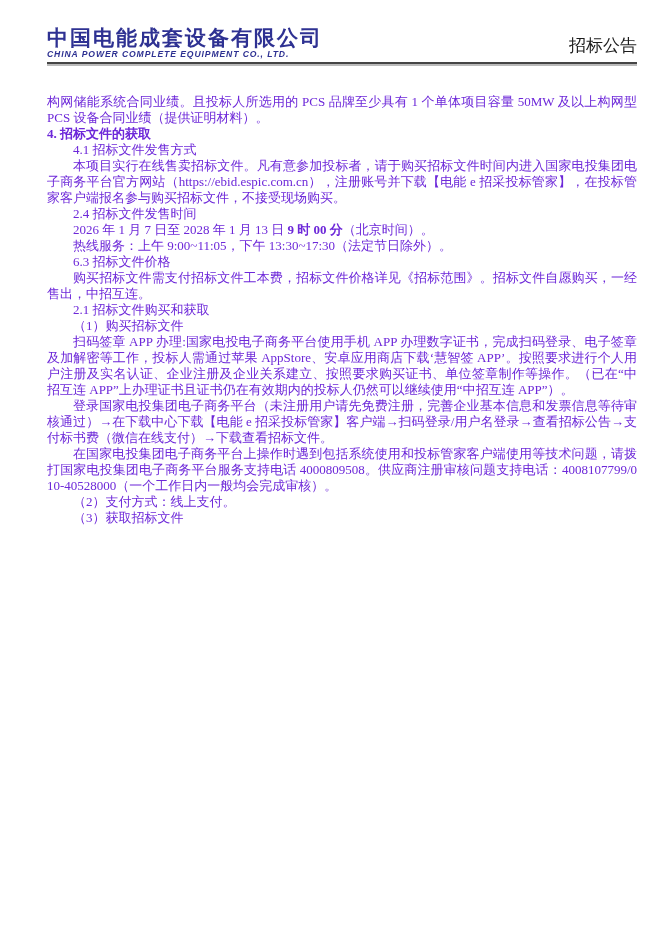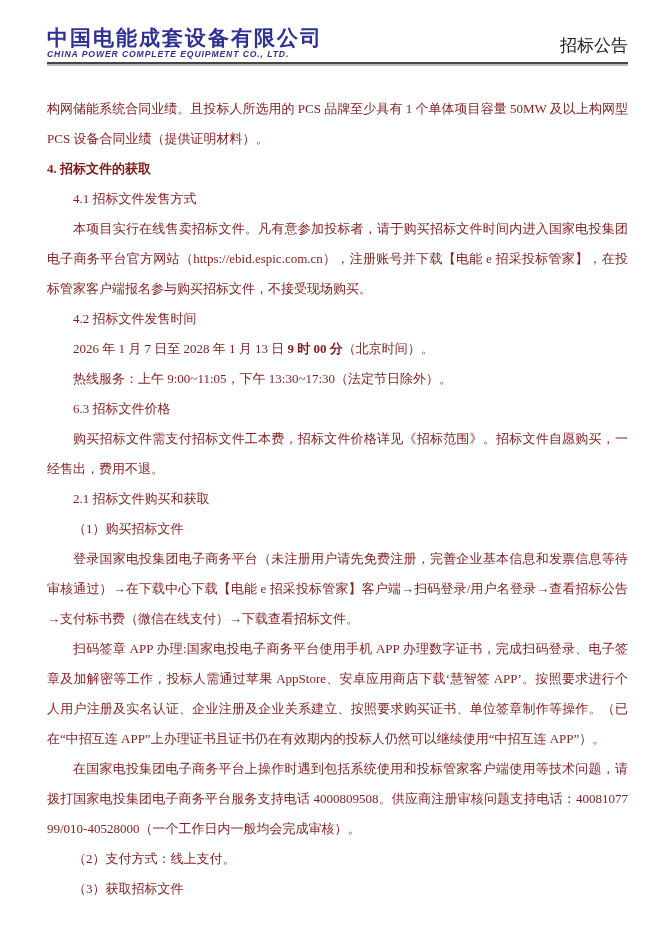--- a/index.html
+++ b/index.html
@@ -2,21 +2,21 @@
 <html lang="zh"><head>
 <meta charset="utf-8">
 <title>招标公告</title>
 <style>
   html, body { margin: 0; padding: 0; background: #ffffff; }
   .page {
     width: 672px;
     height: 936px;
     background: #ffffff;
     box-sizing: border-box;
-    padding: 27px 44px 0 47px;
+    padding: 27px 35px 0 47px;
     position: relative;
     overflow: hidden;
     font-family: "Liberation Serif", "DejaVu Serif", serif;
   }
   header.doc-header {
     display: flex;
     justify-content: space-between;
     align-items: flex-end;
   }
   .logo-block { line-height: 1; }
@@ -46,22 +46,22 @@
   }
   .header-rule {
     height: 2px;
     background: #454545;
     box-shadow: 0 2px 0 rgba(130,130,130,0.55);
     margin-top: 3px;
   }
   main.doc-body {
     margin-top: 30px;
     font-size: 13px;
-    line-height: 30px;
-    color: #7f1d1d;
+    line-height: 16px;
+    color: #6d28d9;
     text-align: justify;
   }
   main.doc-body p {
     margin: 0;
     text-indent: 2em;
     word-break: break-all;
   }
   main.doc-body p.noindent { text-indent: 0; }
   .h-bold { font-weight: 700; }
   .b { font-weight: 700; }
@@ -79,27 +79,27 @@
     <div class="doc-type">招标公告</div>
   </header>
 
   <div class="header-rule"></div>
 
   <main class="doc-body">
     <p class="noindent">构网储能系统合同业绩。且投标人所选用的 PCS 品牌至少具有 1 个单体项目容量 50MW 及以上构网型 PCS 设备合同业绩（提供证明材料）。</p>
     <p class="h-bold noindent">4. 招标文件的获取</p>
     <p>4.1 招标文件发售方式</p>
     <p>本项目实行在线售卖招标文件。凡有意参加投标者，请于购买招标文件时间内进入国家电投集团电子商务平台官方网站（https://ebid.espic.com.cn），注册账号并下载【电能 e 招采投标管家】，在投标管家客户端报名参与购买招标文件，不接受现场购买。</p>
-    <p>4.2 招标文件发售时间</p>
+    <p>2.4 招标文件发售时间</p>
     <p><span>2026 年 1 月 7 日至 2028 年 1 月 13 日 </span><span class="b">9 时 00 分</span><span>（北京时间）。</span></p>
     <p>热线服务：上午 9:00~11:05，下午 13:30~17:30（法定节日除外）。</p>
     <p>6.3 招标文件价格</p>
-    <p>购买招标文件需支付招标文件工本费，招标文件价格详见《招标范围》。招标文件自愿购买，一经售出，费用不退。</p>
+    <p>购买招标文件需支付招标文件工本费，招标文件价格详见《招标范围》。招标文件自愿购买，一经售出，中招互连。</p>
     <p>2.1 招标文件购买和获取</p>
     <p>（1）购买招标文件</p>
+    <p>扫码签章 APP 办理:国家电投电子商务平台使用手机 APP 办理数字证书，完成扫码登录、电子签章及加解密等工作，投标人需通过苹果 AppStore、安卓应用商店下载‘慧智签 APP’。按照要求进行个人用户注册及实名认证、企业注册及企业关系建立、按照要求购买证书、单位签章制作等操作。（已在“中招互连 APP”上办理证书且证书仍在有效期内的投标人仍然可以继续使用“中招互连 APP”）。</p>
     <p>登录国家电投集团电子商务平台（未注册用户请先免费注册，完善企业基本信息和发票信息等待审核通过）→在下载中心下载【电能 e 招采投标管家】客户端→扫码登录/用户名登录→查看招标公告→支付标书费（微信在线支付）→下载查看招标文件。</p>
-    <p>扫码签章 APP 办理:国家电投电子商务平台使用手机 APP 办理数字证书，完成扫码登录、电子签章及加解密等工作，投标人需通过苹果 AppStore、安卓应用商店下载‘慧智签 APP’。按照要求进行个人用户注册及实名认证、企业注册及企业关系建立、按照要求购买证书、单位签章制作等操作。（已在“中招互连 APP”上办理证书且证书仍在有效期内的投标人仍然可以继续使用“中招互连 APP”）。</p>
     <p>在国家电投集团电子商务平台上操作时遇到包括系统使用和投标管家客户端使用等技术问题，请拨打国家电投集团电子商务平台服务支持电话 4000809508。供应商注册审核问题支持电话：4008107799/010-40528000（一个工作日内一般均会完成审核）。</p>
     <p>（2）支付方式：线上支付。</p>
     <p>（3）获取招标文件</p>
   </main>
 
 </div>
 
 </body></html>

